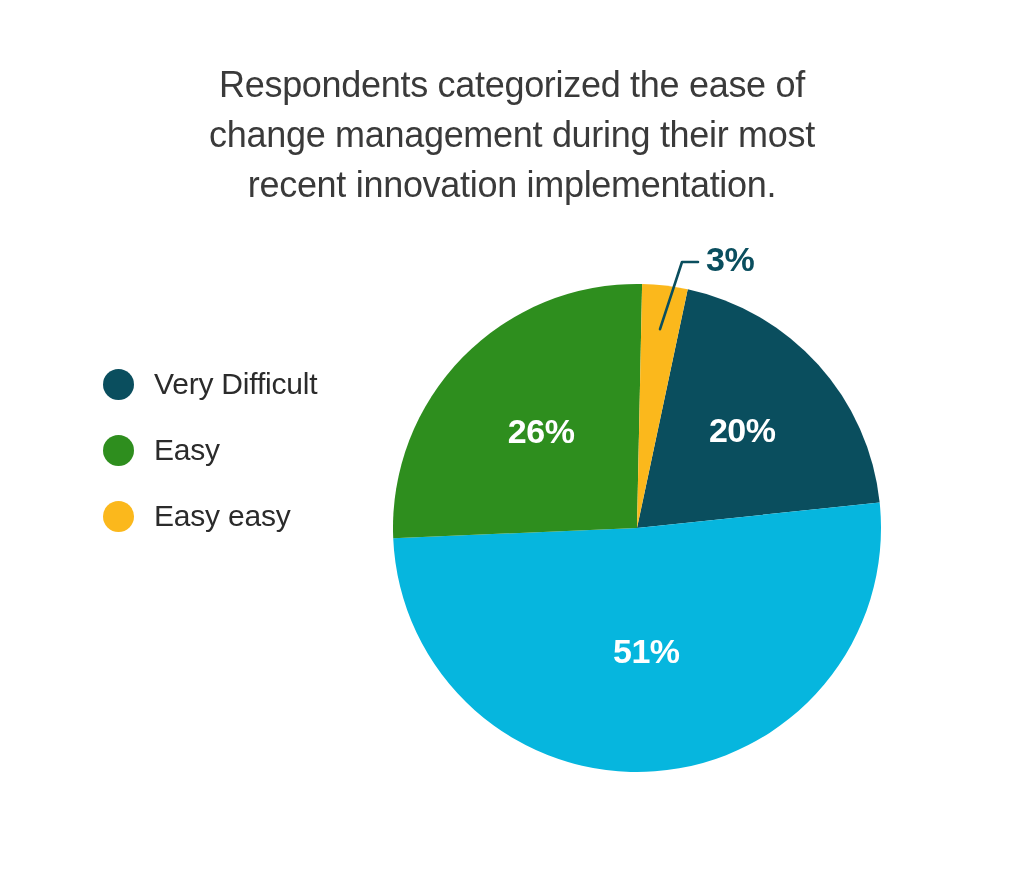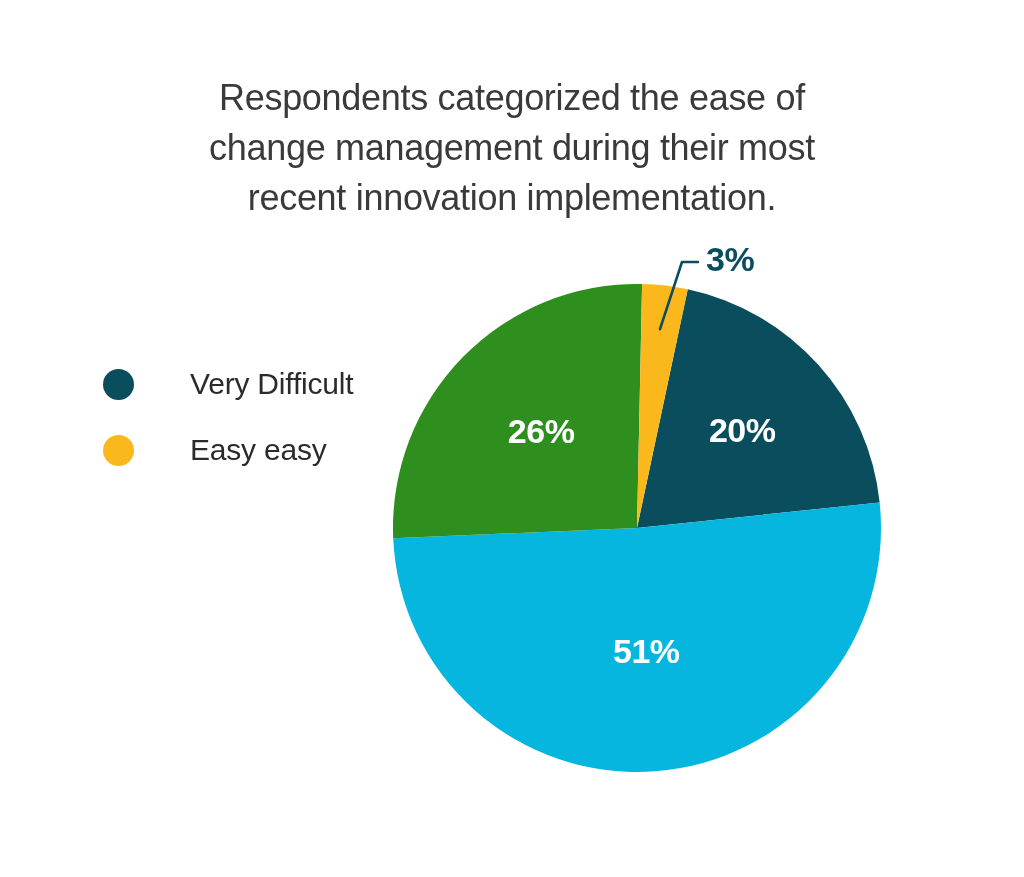--- a/index.html
+++ b/index.html
@@ -21,21 +21,21 @@
     inset: 0;
     width: 1024px;
     height: 877px;
     background: #ffffff;
   }
 
   
   #chart-title {
     position: absolute;
     left: 160px;
-    top: 73px;
+    top: 60px;
     width: 704px;
     text-align: center;
     color: #3a3a3a;
     font-size: 36px;
     line-height: 50px;
     font-weight: 500;
     letter-spacing: -0.3px;
     font-family: "Liberation Sans", sans-serif;
     white-space: pre-line;
   }
@@ -45,21 +45,20 @@
     position: absolute;
     left: 103px;
     top: 366px;
     width: 260px;
   }
   .legend-item {
     display: flex;
     align-items: center;
     height: 36px;
     margin-bottom: 30px;
-    gap: 36px;
   }
   .legend-item:last-child { margin-bottom: 0; }
   .legend-swatch {
     width: 31px;
     height: 31px;
     border-radius: 50%;
     flex: 0 0 31px;
   }
   .legend-label {
     margin-left: 20px;
@@ -119,20 +118,24 @@
 recent innovation implementation.</div>
 
   <div id="legend">
 
     <div class="legend-item">
       <span class="legend-swatch" style="background:#0a4e5e"></span>
       <span class="legend-label">Very Difficult</span>
     </div>
 
 
+    <div class="legend-item">
+      <span class="legend-swatch" style="background:#2e8e1e"></span>
+      <span class="legend-label">Easy</span>
+    </div>
 
     <div class="legend-item">
       <span class="legend-swatch" style="background:#fbb81c"></span>
       <span class="legend-label">Easy easy</span>
     </div>
 
   </div>
 
   <div id="pie-wrap">
     <svg id="pie-svg" width="1024" height="877" viewBox="0 0 1024 877">

